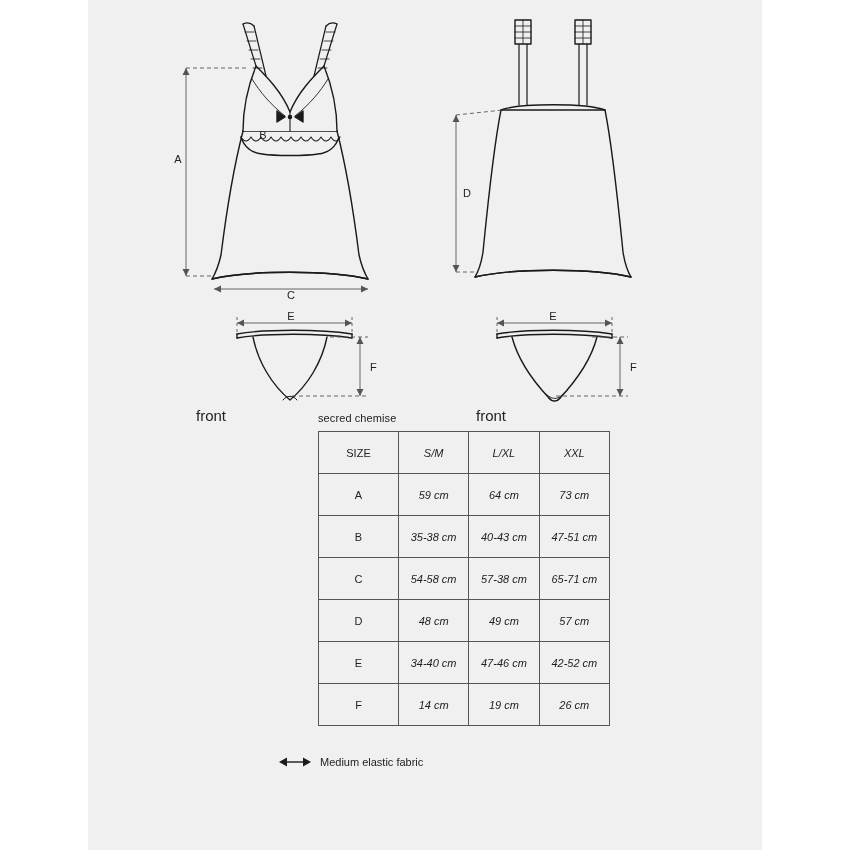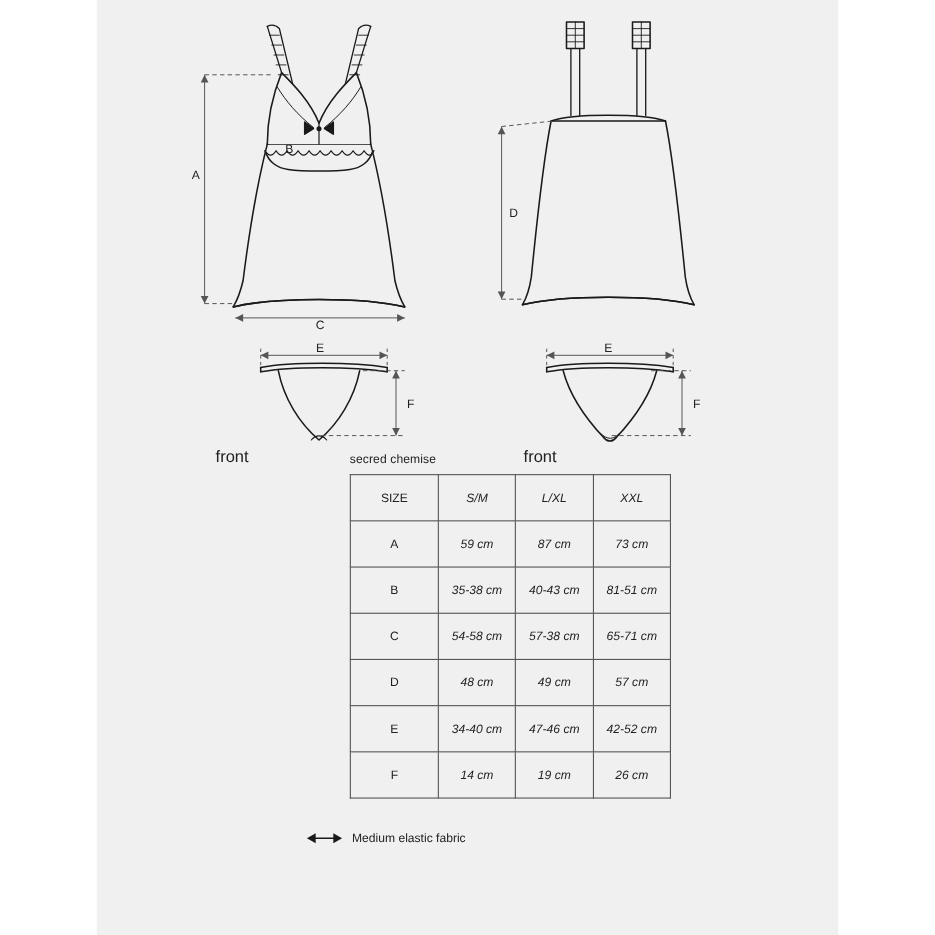--- a/index.html
+++ b/index.html
@@ -266,28 +266,28 @@
           <th class="col-label">SIZE</th>
           <th class="col-val">S/M</th>
           <th class="col-val">L/XL</th>
           <th class="col-val">XXL</th>
         </tr>
       </thead>
       <tbody>
         <tr>
           <td class="col-label">A</td>
           <td class="col-val">59 cm</td>
-          <td class="col-val">87 cm</td>
+          <td class="col-val">64 cm</td>
           <td class="col-val">73 cm</td>
         </tr>
         <tr>
           <td class="col-label">B</td>
           <td class="col-val">35-38 cm</td>
           <td class="col-val">40-43 cm</td>
-          <td class="col-val">81-51 cm</td>
+          <td class="col-val">47-51 cm</td>
         </tr>
         <tr>
           <td class="col-label">C</td>
           <td class="col-val">54-58 cm</td>
           <td class="col-val">57-38 cm</td>
           <td class="col-val">65-71 cm</td>
         </tr>
         <tr>
           <td class="col-label">D</td>
           <td class="col-val">48 cm</td>

